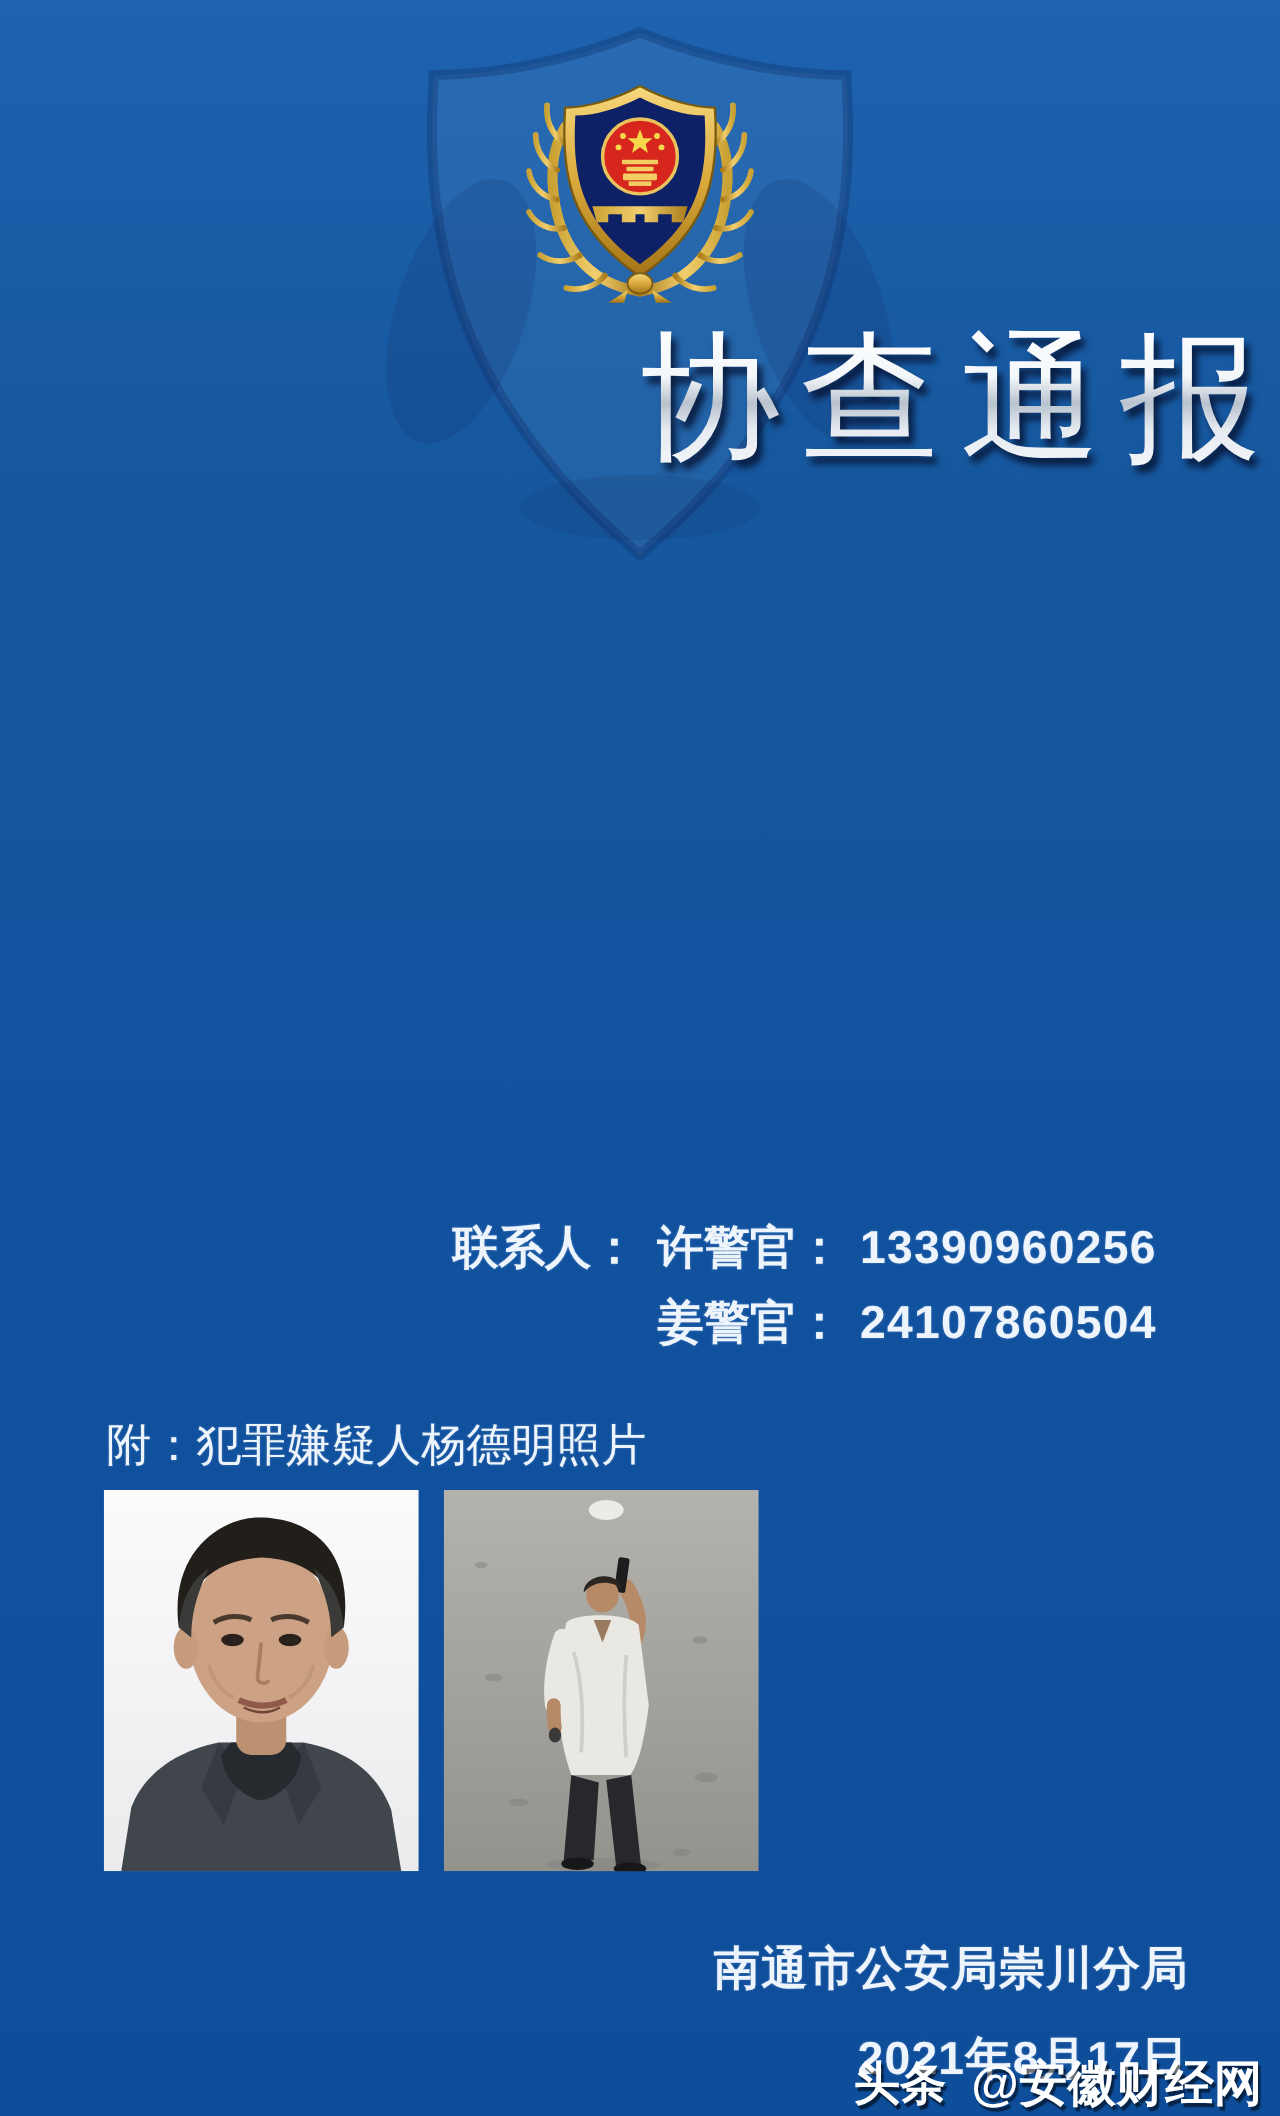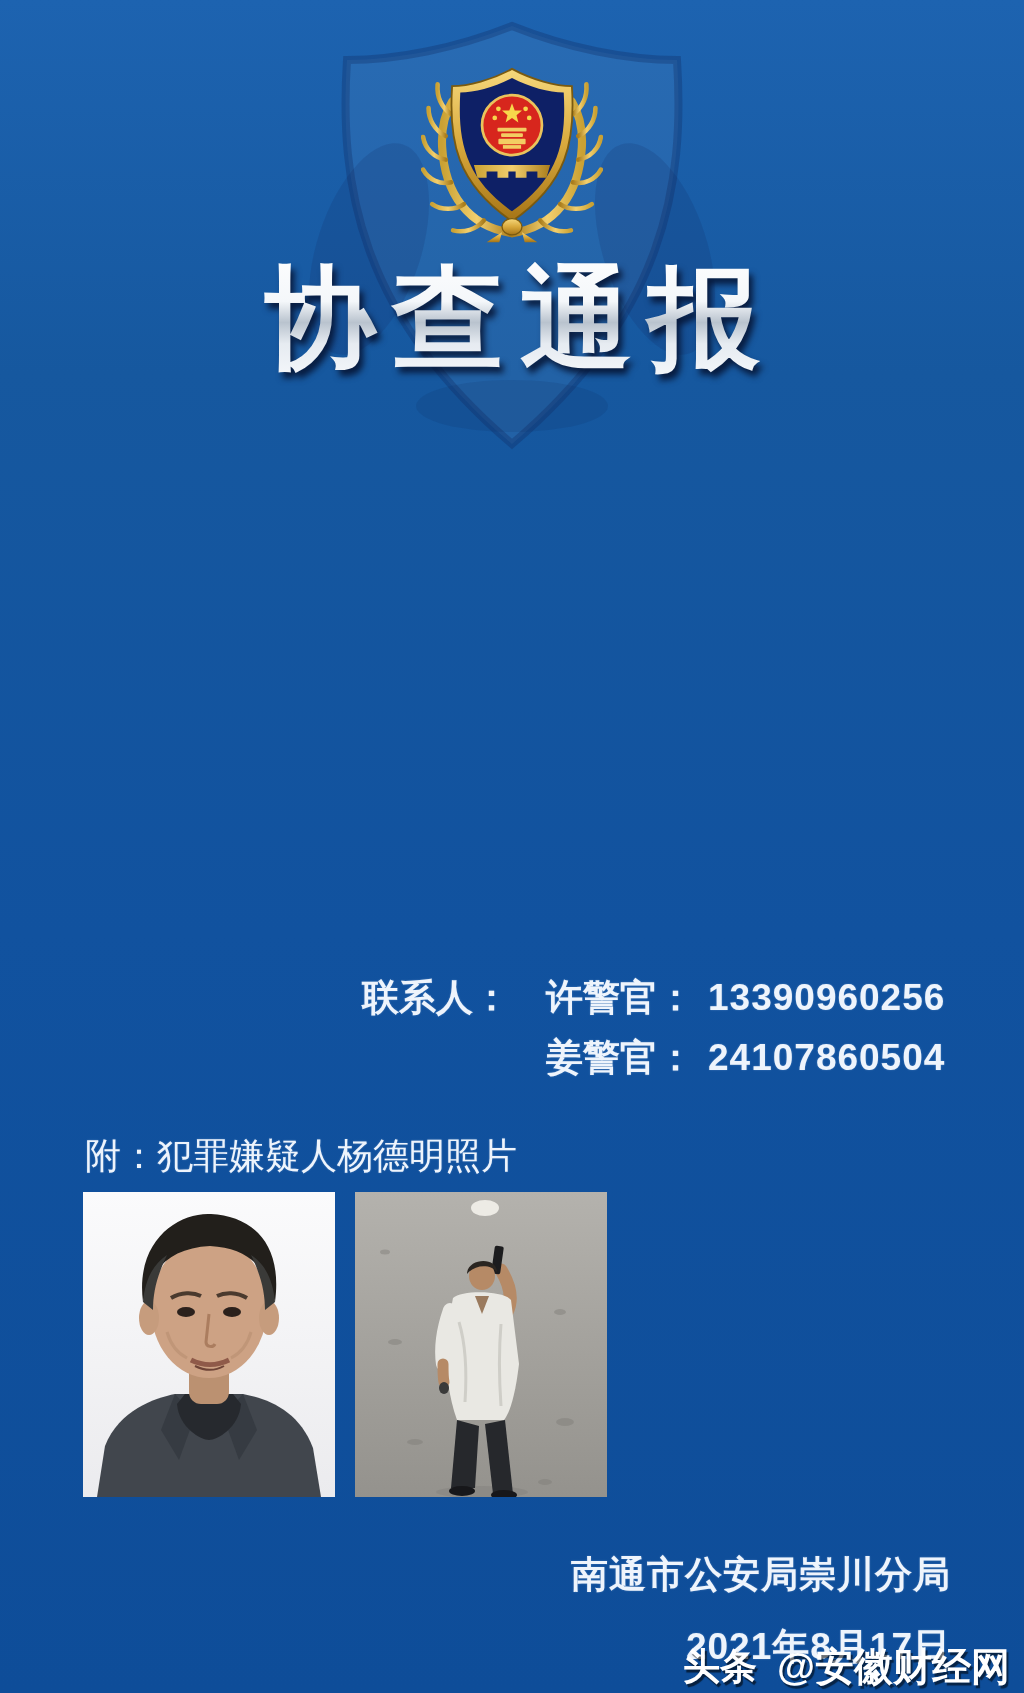--- a/index.html
+++ b/index.html
@@ -10,22 +10,22 @@
     background:linear-gradient(180deg,#1d63b0 0%,#16589f 22%,#11529f 55%,#0e4d99 100%);
     font-family:"Liberation Sans","DejaVu Sans",sans-serif;
   }
   
   .bg-emblem{position:absolute;top:14px;left:50%;transform:translateX(-50%);}
   
   .badge{position:absolute;top:58px;left:50%;transform:translateX(-50%);}
   
   .title{
     position:absolute;top:244px;left:0;width:100%;
-    margin:0;text-align:center;
-    font-size:112px;font-weight:bold;letter-spacing:16px;text-indent:16px;
+    margin:0;text-align:right;
+    font-size:112px;font-weight:normal;letter-spacing:16px;text-indent:16px;
     color:#eef2f7;
     text-shadow:4px 6px 5px rgba(5,16,46,.85),0 1px 0 #ffffff,-1px -1px 0 #ffffff;
     white-space:nowrap;
   }
   @supports ((-webkit-background-clip:text) or (background-clip:text)){
     .title{
       background:linear-gradient(180deg,#ffffff 0%,#f4f7fa 38%,#b9c3ce 52%,#e6ebf1 66%,#fbfdff 100%);
       -webkit-background-clip:text;background-clip:text;
       color:transparent;text-shadow:none;
       filter:drop-shadow(4px 6px 3px rgba(5,16,46,.85));
@@ -40,21 +40,21 @@
   .body-text p{margin:0;text-indent:2em;white-space:pre-line;}
   
   .contact{
     position:absolute;top:968px;left:362px;
     color:#eef4fc;font-size:37px;line-height:60px;font-weight:bold;
     text-shadow:0 0 2px rgba(190,215,250,.35);
     white-space:nowrap;
   }
   .contact-row{display:flex;}
   .contact-label{display:inline-block;width:164px;}
-  .officer-name{display:inline-block;margin-left:20px;}
+  .officer-name{display:inline-block;}
   .officer-phone{display:inline-block;margin-left:14px;letter-spacing:1px;}
   
   .attachment{
     position:absolute;top:1132px;left:85px;
     color:#eef4fc;font-size:36px;font-weight:normal;
     text-shadow:0 0 2px rgba(190,215,250,.35);
   }
   
   .photos{position:absolute;top:1192px;left:83px;display:flex;gap:20px;}
   .photo{display:block;}

